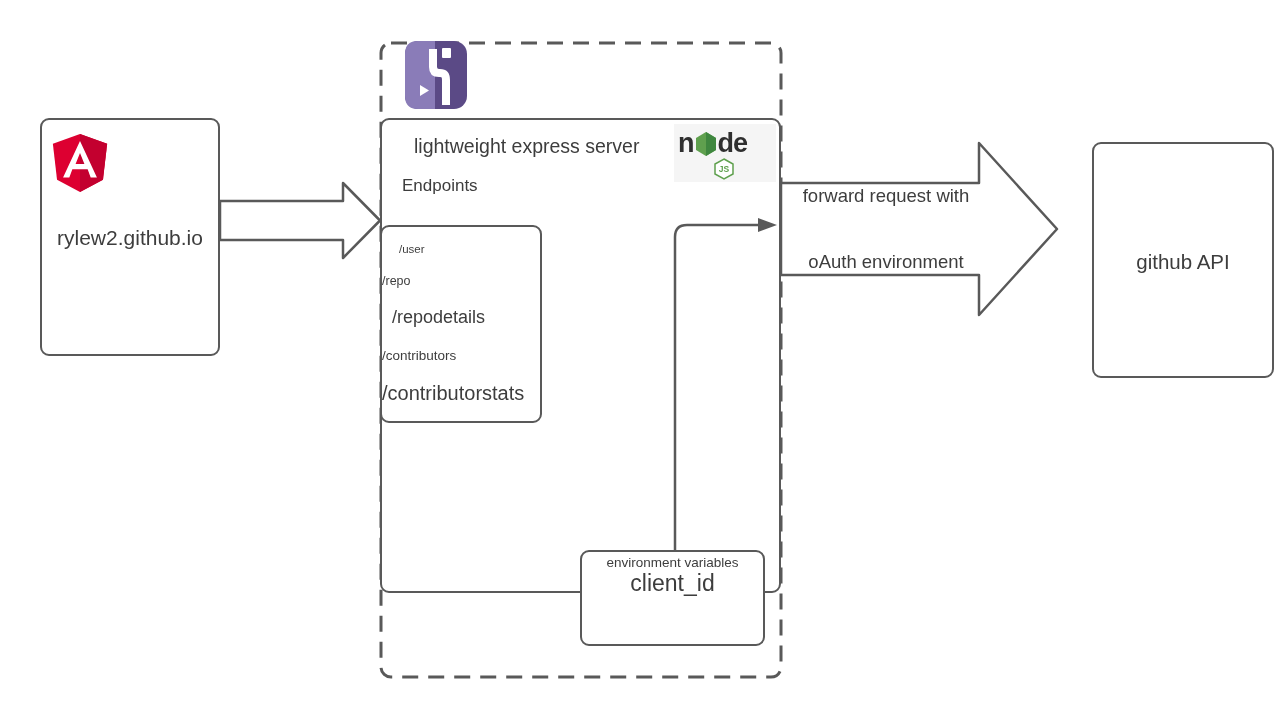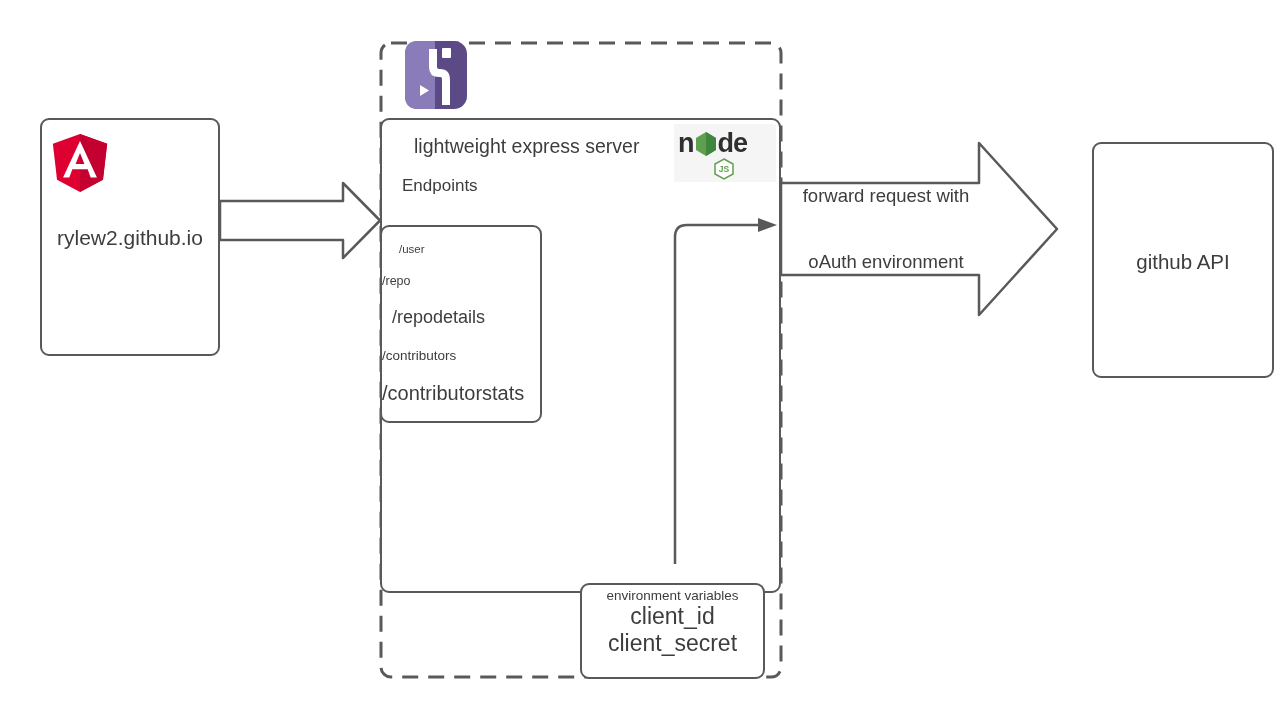--- a/index.html
+++ b/index.html
@@ -107,24 +107,23 @@
       <span class="ep ep3">/contributors</span>
       <span class="ep ep4">/contributorstats</span>
     </div>
   </div>
 
   <svg class="abs" style="left:655px;top:210px;" width="130" height="356">
     <path class="line-shape" d="M 20 354 L 20 27 Q 20 15 32 15 L 103 15"></path>
     <polygon class="fill-head" points="103,8 122,15 103,22"></polygon>
   </svg>
 
-  <div class="box env-box" style="left:580px;top:583px;width:185px;height:96px;">
+  <div class="box env-box" style="left:580px;top:550px;width:185px;height:96px;">
     <div class="env-title">environment variables</div>
     <div class="env-var">client_id</div>
-    <div class="env-var">client_secret</div>
   </div>
 
   <svg class="abs" style="left:780px;top:141px;" width="280" height="176">
     <polygon class="stroke-shape" points="1,42 199,42 199,2 277,88 199,174 199,134 1,134"></polygon>
   </svg>
   <div class="arrow2-label">
     <span>forward request with</span>
     <span>oAuth environment</span>
   </div>
 

